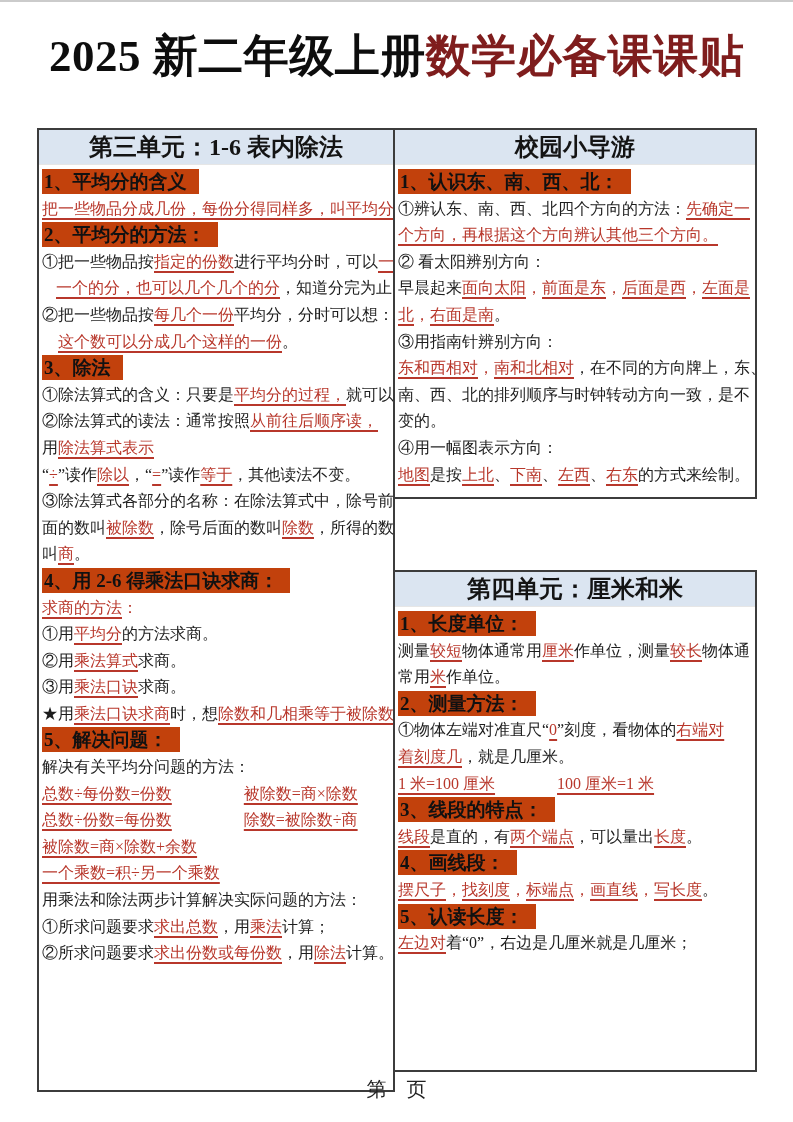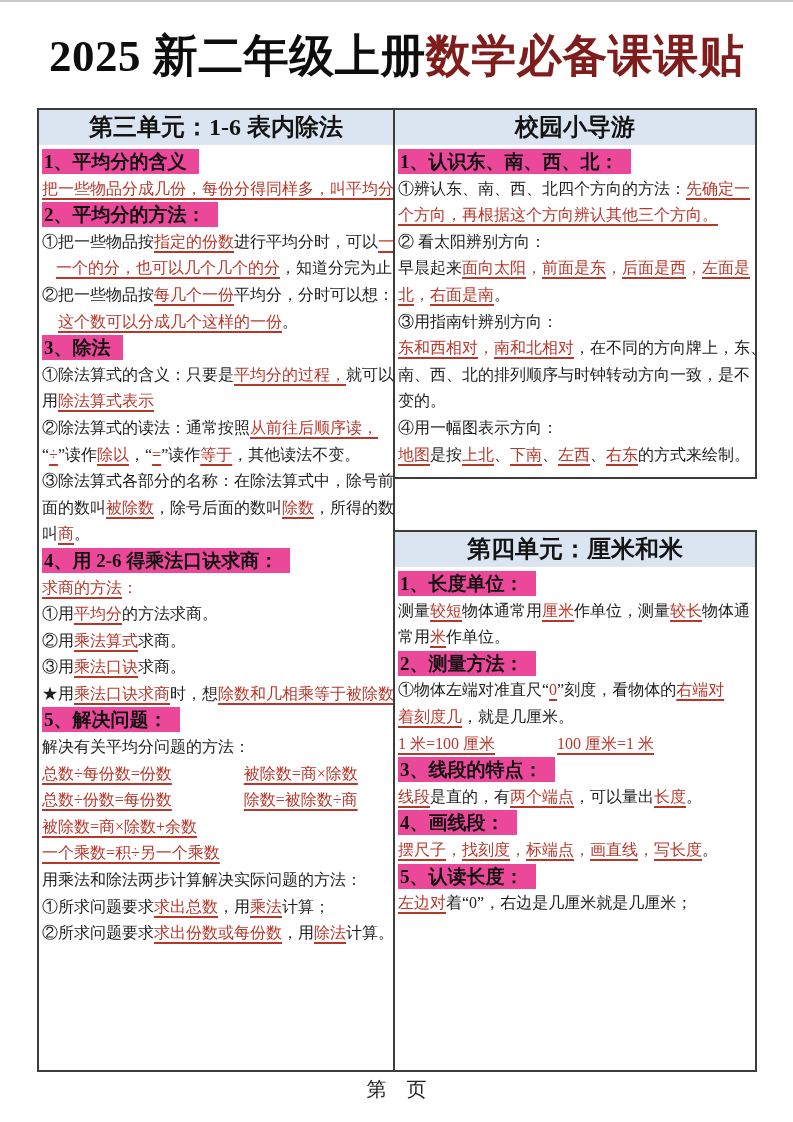--- a/index.html
+++ b/index.html
@@ -11,39 +11,39 @@
   .top-rule{position:absolute;top:0;left:0;width:793px;height:2px;background:#cbcbcb;}
   .title{
     position:absolute;top:26px;left:0;width:793px;text-align:center;
     font-size:45px;font-weight:bold;white-space:nowrap;letter-spacing:0.5px;color:#0d0d0d;
   }
   .title .title-red{color:#7f1d1d;}
   .sheet{
     position:absolute;left:37px;top:108px;width:720px;height:964px;
     display:flex;align-items:stretch;
   }
-  .box{box-sizing:border-box;border:2px solid #3c3c3c;background:#fff;overflow:hidden;}
+  .box{box-sizing:border-box;border:2px solid #3c3c3c;background:#fff;overflow:hidden;margin-top:20px;}
   .left-box{width:358px;height:964px;}
   .right-col{width:362px;display:flex;flex-direction:column;gap:21px;}
   .right-box{border-left:none;}
   .box-r1{height:371px;}
   .box-gap{height:9px;}
   .box-r2{flex:1;}
   .box-header{
     height:34px;line-height:34px;text-align:center;background:#dbe5f1;
     font-size:24px;font-weight:bold;color:#141414;
     border-bottom:1px solid #e6e6e6;white-space:nowrap;
   }
   .content{padding:4px 2px 0 3px;}
   .line{
     height:26.6px;line-height:26.6px;white-space:nowrap;
     font-size:16px;color:#1d1d1d;
   }
   .hl{
-    background:#ec4899;font-weight:bold;font-size:19px;color:#111;
+    background:#c2410c;font-weight:bold;font-size:19px;color:#111;
     padding:2px 12px 2px 2px;
   }
   .seg-b{color:#1d1d1d;}
   .seg-r{color:#b8372b;}
   .seg-ru{
     color:#b8372b;text-decoration:underline;
     text-decoration-thickness:1.5px;text-underline-offset:4px;
   }
   .seg-g{display:inline-block;}
   .footer{
@@ -67,22 +67,22 @@
     <div class="content">
         <div class="line"><span class="hl">1、平均分的含义</span></div>
         <div class="line"><span class="seg-ru">把一些物品分成几份，每份分得同样多，叫平均分</span></div>
         <div class="line"><span class="hl">2、平均分的方法：</span></div>
         <div class="line"><span class="seg-b">①把一些物品按</span><span class="seg-ru">指定的份数</span><span class="seg-b">进行平均分时，可以</span><span class="seg-ru">一个</span></div>
         <div class="line" style="padding-left: 14px;"><span class="seg-ru">一个的分，也可以几个几个的分</span><span class="seg-b">，知道分完为止。</span></div>
         <div class="line"><span class="seg-b">②把一些物品按</span><span class="seg-ru">每几个一份</span><span class="seg-b">平均分，分时可以想：</span></div>
         <div class="line" style="padding-left: 16px; font-family: Liberation Serif, serif;"><span class="seg-ru">这个数可以分成几个这样的一份</span><span class="seg-b">。</span></div>
         <div class="line"><span class="hl">3、除法</span></div>
         <div class="line"><span class="seg-b">①除法算式的含义：只要是</span><span class="seg-ru">平均分的过程，</span><span class="seg-b">就可以</span></div>
+        <div class="line"><span class="seg-b">②除法算式的读法：通常按照</span><span class="seg-ru">从前往后顺序读，</span></div>
         <div class="line"><span class="seg-b">用</span><span class="seg-ru">除法算式表示</span></div>
-        <div class="line"><span class="seg-b">②除法算式的读法：通常按照</span><span class="seg-ru">从前往后顺序读，</span></div>
         <div class="line"><span class="seg-b">“</span><span class="seg-ru">÷</span><span class="seg-b">”读作</span><span class="seg-ru">除以</span><span class="seg-b">，“</span><span class="seg-ru">=</span><span class="seg-b">”读作</span><span class="seg-ru">等于</span><span class="seg-b">，其他读法不变。</span></div>
         <div class="line"><span class="seg-b">③除法算式各部分的名称：在除法算式中，除号前</span></div>
         <div class="line"><span class="seg-b">面的数叫</span><span class="seg-ru">被除数</span><span class="seg-b">，除号后面的数叫</span><span class="seg-ru">除数</span><span class="seg-b">，所得的数</span></div>
         <div class="line"><span class="seg-b">叫</span><span class="seg-ru">商</span><span class="seg-b">。</span></div>
         <div class="line"><span class="hl">4、用 2-6 得乘法口诀求商：</span></div>
         <div class="line"><span class="seg-ru">求商的方法</span><span class="seg-r">：</span></div>
         <div class="line"><span class="seg-b">①用</span><span class="seg-ru">平均分</span><span class="seg-b">的方法求商。</span></div>
         <div class="line"><span class="seg-b">②用</span><span class="seg-ru">乘法算式</span><span class="seg-b">求商。</span></div>
         <div class="line"><span class="seg-b">③用</span><span class="seg-ru">乘法口诀</span><span class="seg-b">求商。</span></div>
         <div class="line"><span class="seg-b">★用</span><span class="seg-ru">乘法口诀求商</span><span class="seg-b">时，想</span><span class="seg-ru">除数和几相乘等于被除数</span></div>

